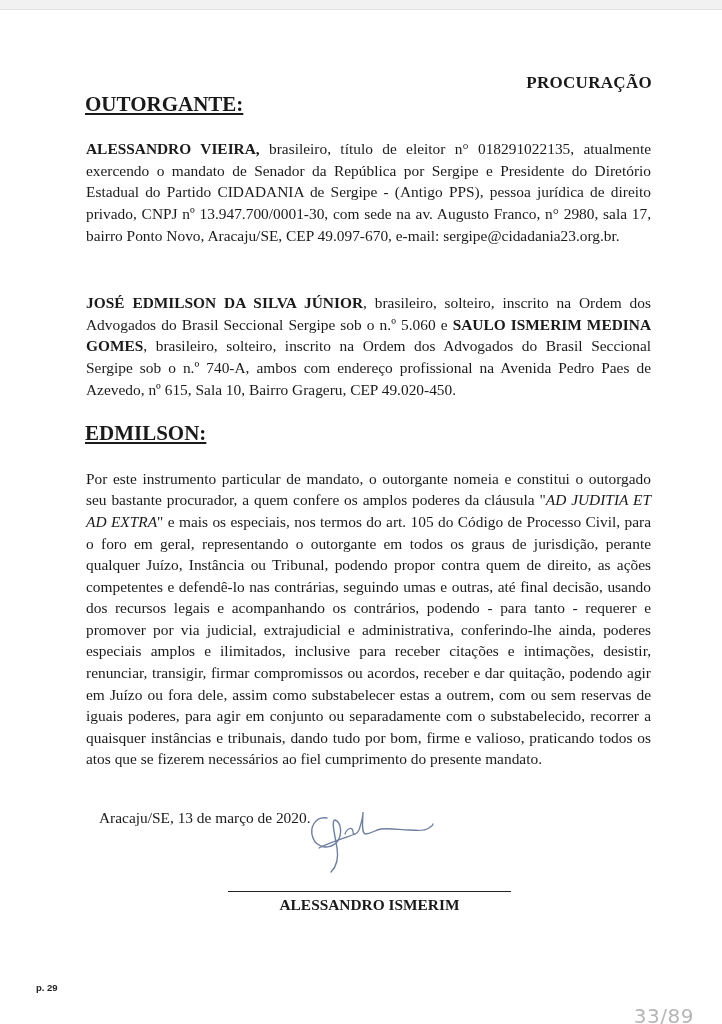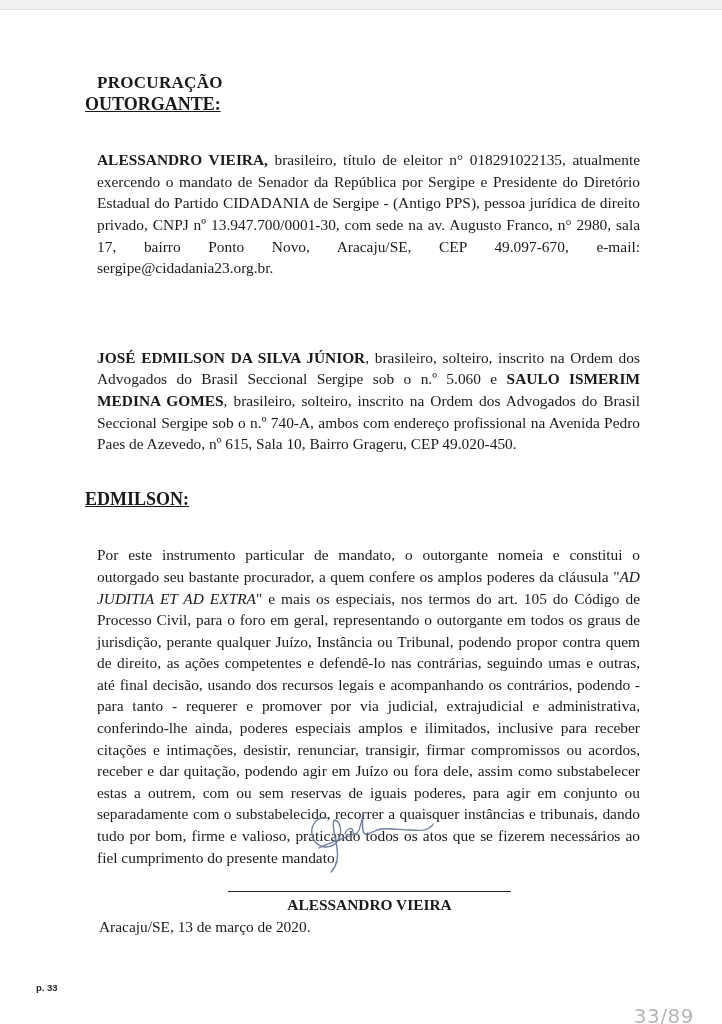--- a/index.html
+++ b/index.html
@@ -11,29 +11,29 @@
   }
   .topbar {
     position: absolute; left: 0; top: 0; width: 722px; height: 9px;
     background: #f1f1f1; border-bottom: 1px solid #e2e2e2;
   }
   .page {
     position: absolute; left: 85px; top: 72px; width: 567px;
     font-size: 15.4px; line-height: 21.6px;
   }
   .title {
-    text-align: left; font-weight: bold; font-size: 17px;
+    text-align: right; font-weight: bold; font-size: 17px;
     margin: 0; padding-left: 12px; letter-spacing: 0.3px;
   }
   .section-head {
     font-weight: bold; text-decoration: underline; margin: 0;
-    font-size: 18px;
+    font-size: 21px;
   }
   p.body {
-    margin: 12px; text-align: justify; text-justify: inter-word;
+    margin: 1px; text-align: justify; text-justify: inter-word;
   }
   .b { font-weight: bold; }
   .i { font-style: italic; }
   .sp-22 { height: 22px; }
   .date { margin: 14px; }
   .sig {
     position: absolute; left: 305px; top: 808px; width: 140px; height: 66px;
   }
   .sig-line {
     position: absolute; left: 228px; top: 891px; width: 283px; height: 0;
@@ -75,16 +75,16 @@
   <p class="date">Aracaju/SE, 13 de março de 2020.</p>
 </div>
 
 <svg class="sig" viewBox="0 0 140 66" xmlns="http://www.w3.org/2000/svg">
   <path d="M22 10 C10 8, 4 20, 8 30 C12 40, 24 42, 32 34 C38 26, 36 14, 30 12 C26 12, 30 28, 32 40 C34 52, 30 60, 26 64" fill="none" stroke="#6f7f9e" stroke-width="1.4" stroke-linecap="round"></path>
   <path d="M14 40 C26 34, 40 30, 50 26" fill="none" stroke="#6f7f9e" stroke-width="1.3" stroke-linecap="round"></path>
   <path d="M40 26 C42 20, 48 18, 48 24 C48 28, 52 26, 54 22 C56 16, 58 6, 58 4 C58 12, 56 24, 60 26 C66 26, 70 22, 76 21 C86 20, 96 22, 104 22 C112 22, 118 24, 124 20 C126 18, 128 18, 128 16" fill="none" stroke="#6f7f9e" stroke-width="1.3" stroke-linecap="round"></path>
 </svg>
 
 <div class="sig-line"></div>
-<div class="sig-name">ALESSANDRO VIEIRA</div>
+<div class="sig-name">ALESSANDRO ISMERIM</div>
 
-<div class="pnum">p. 33</div>
+<div class="pnum">p. 29</div>
 <div class="counter">33/89</div>
 
 </body></html>

